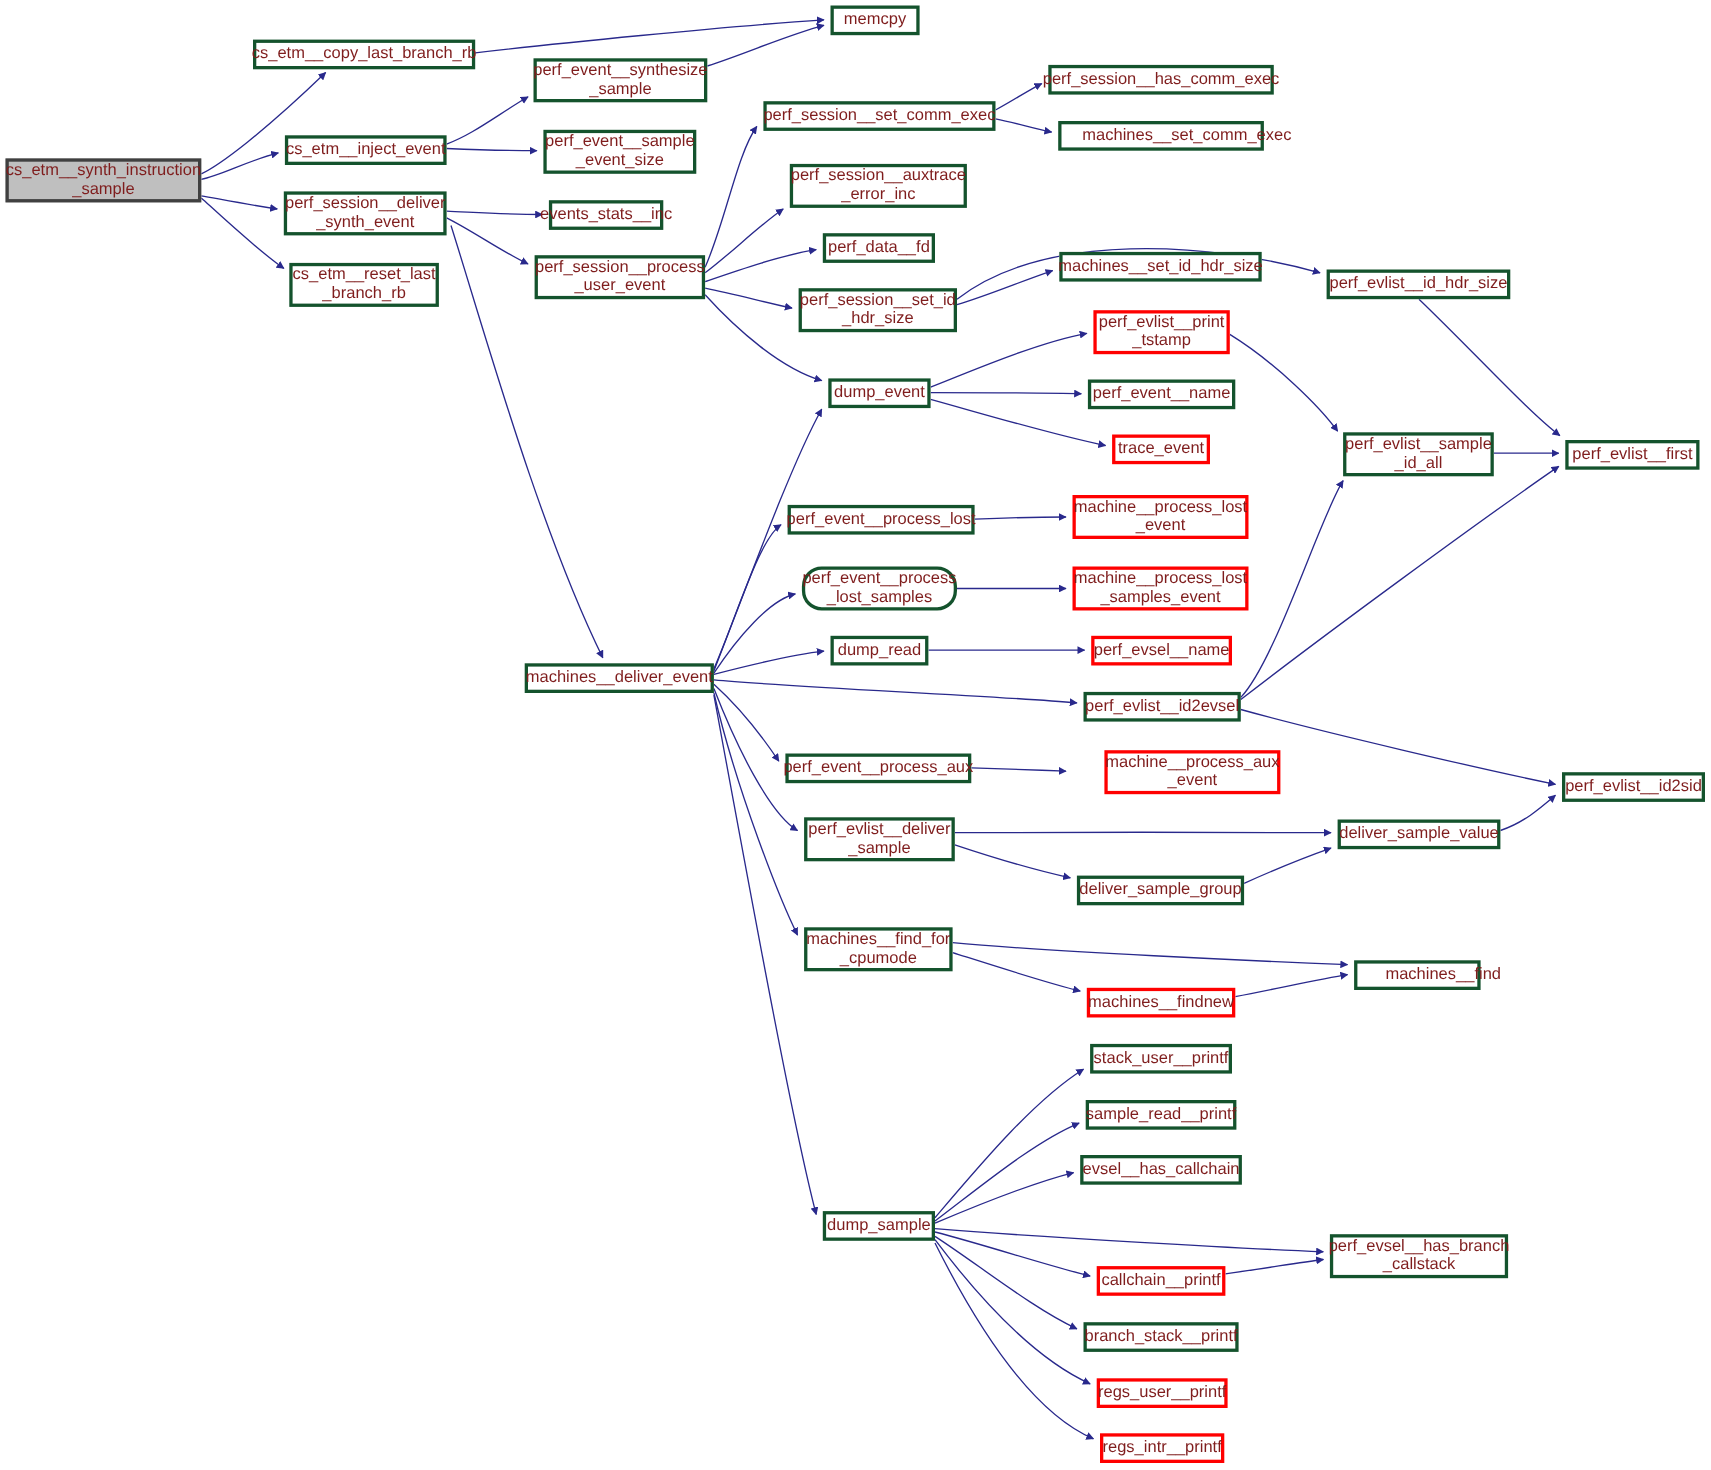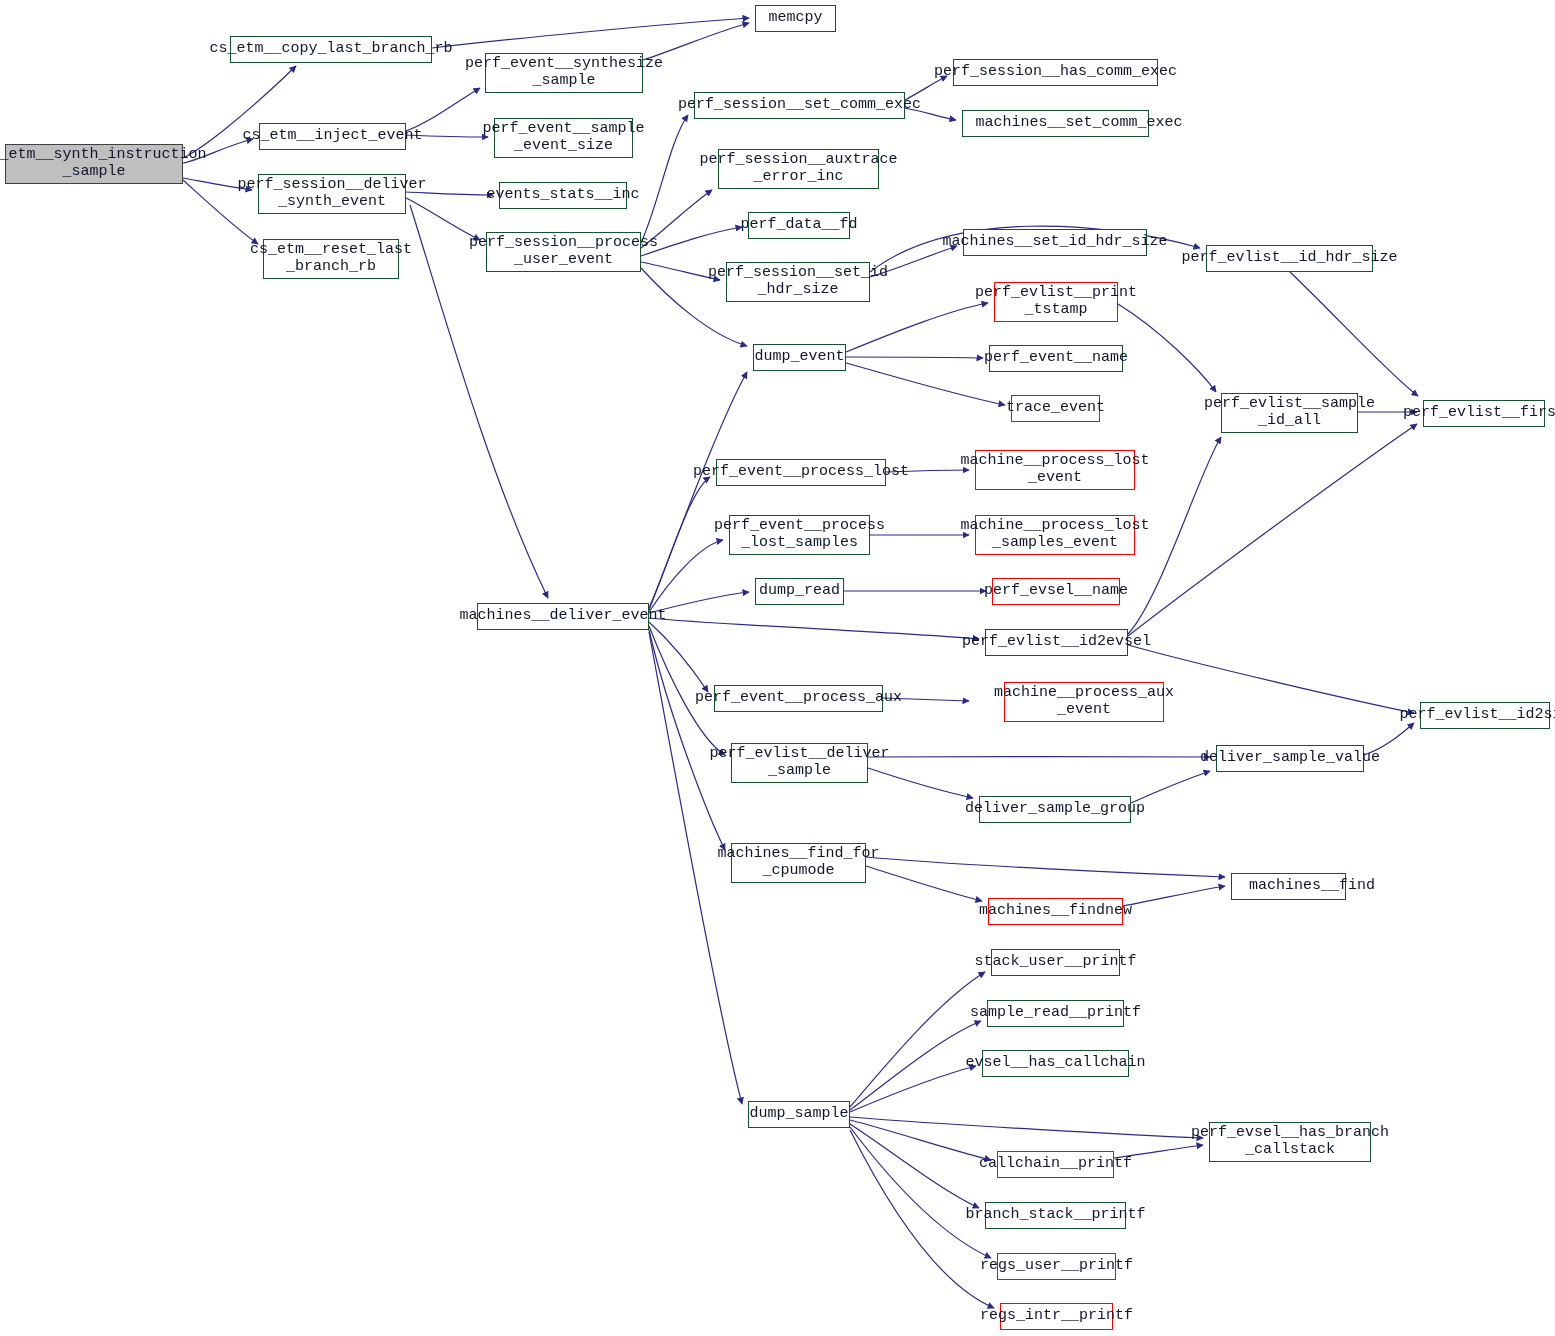--- a/index.html
+++ b/index.html
@@ -21,33 +21,32 @@
     position: absolute;
     left: 0;
     top: 0;
     width: 1555px;
     height: 1336px;
     pointer-events: none;
   }
   .node {
     position: absolute;
     box-sizing: border-box;
-    border: 1px solid #14532d;
+    border: 3px solid #14532d;
     background: #ffffff;
-    color: #0f172a;
+    color: #7f1d1d;
     font-size: 15px;
     line-height: 1.12;
     text-align: center;
     display: flex;
     align-items: center;
     justify-content: center;
     white-space: pre-line;
     letter-spacing: 0px;
     z-index: 2;
-    font-family: Liberation Mono, monospace;
   }
   .node.red {
     border-color: #ff0000;
   }
   .node.root {
     background: #bfbfbf;
     border-color: #404040;
   }
 </style>
 </head>
@@ -128,21 +127,21 @@
       <div class="node" style="left: 259px; top: 123px; width: 147px; height: 27px;">cs_etm__inject_event</div>
       <div class="node" style="left: 258px; top: 174px; width: 148px; height: 40px;">perf_session__deliver
 _synth_event</div>
       <div class="node" style="left: 263px; top: 239px; width: 136px; height: 40px;">cs_etm__reset_last
 _branch_rb</div>
       <div class="node" style="left: 755px; top: 5px; width: 81px; height: 27px;">memcpy</div>
       <div class="node" style="left: 485px; top: 53px; width: 158px; height: 40px;">perf_event__synthesize
 _sample</div>
       <div class="node" style="left: 494px; top: 118px; width: 139px; height: 40px;">perf_event__sample
 _event_size</div>
-      <div class="node" style="left: 499px; top: 182px; width: 128px; height: 27px;">events_stats__inc</div>
+      <div class="node" style="left: 499px; top: 182px; width: 104px; height: 27px;">events_stats__inc</div>
       <div class="node" style="left: 486px; top: 232px; width: 155px; height: 40px;">perf_session__process
 _user_event</div>
       <div class="node" style="left: 694px; top: 92px; width: 211px; height: 27px;">perf_session__set_comm_exec</div>
       <div class="node" style="left: 718px; top: 149px; width: 161px; height: 40px;">perf_session__auxtrace
 _error_inc</div>
       <div class="node" style="left: 748px; top: 212px; width: 102px; height: 27px;">perf_data__fd</div>
       <div class="node" style="left: 726px; top: 262px; width: 144px; height: 40px;">perf_session__set_id
 _hdr_size</div>
       <div class="node" style="left: 953px; top: 59px; width: 205px; height: 27px;">perf_session__has_comm_exec</div>
       <div class="node" style="left: 962px; top: 110px; width: 187px; height: 27px; padding-left: 47px;">machines__set_comm_exec</div>
@@ -152,21 +151,21 @@
       <div class="node red" style="left: 994px; top: 282px; width: 124px; height: 40px;">perf_evlist__print
 _tstamp</div>
       <div class="node" style="left: 989px; top: 345px; width: 134px; height: 27px;">perf_event__name</div>
       <div class="node red" style="left: 1011px; top: 395px; width: 89px; height: 27px;">trace_event</div>
       <div class="node" style="left: 1221px; top: 393px; width: 137px; height: 40px;">perf_evlist__sample
 _id_all</div>
       <div class="node" style="left: 1423px; top: 400px; width: 122px; height: 27px;">perf_evlist__first</div>
       <div class="node" style="left: 716px; top: 459px; width: 170px; height: 27px;">perf_event__process_lost</div>
       <div class="node red" style="left: 975px; top: 450px; width: 160px; height: 40px;">machine__process_lost
 _event</div>
-      <div class="node" style="left: 729px; top: 515px; width: 141px; height: 40px;">perf_event__process
+      <div class="node" style="left: 729px; top: 515px; width: 141px; height: 40px; border-radius: 18px;">perf_event__process
 _lost_samples</div>
       <div class="node red" style="left: 975px; top: 515px; width: 160px; height: 40px;">machine__process_lost
 _samples_event</div>
       <div class="node" style="left: 755px; top: 578px; width: 89px; height: 27px;">dump_read</div>
       <div class="node red" style="left: 992px; top: 578px; width: 128px; height: 27px;">perf_evsel__name</div>
       <div class="node" style="left: 477px; top: 603px; width: 172px; height: 27px;">machines__deliver_event</div>
       <div class="node" style="left: 985px; top: 629px; width: 143px; height: 27px;">perf_evlist__id2evsel</div>
       <div class="node" style="left: 714px; top: 685px; width: 169px; height: 27px;">perf_event__process_aux</div>
       <div class="node red" style="left: 975px; top: 682px; width: 160px; height: 40px; margin-left: 29px;">machine__process_aux
 _event</div>

